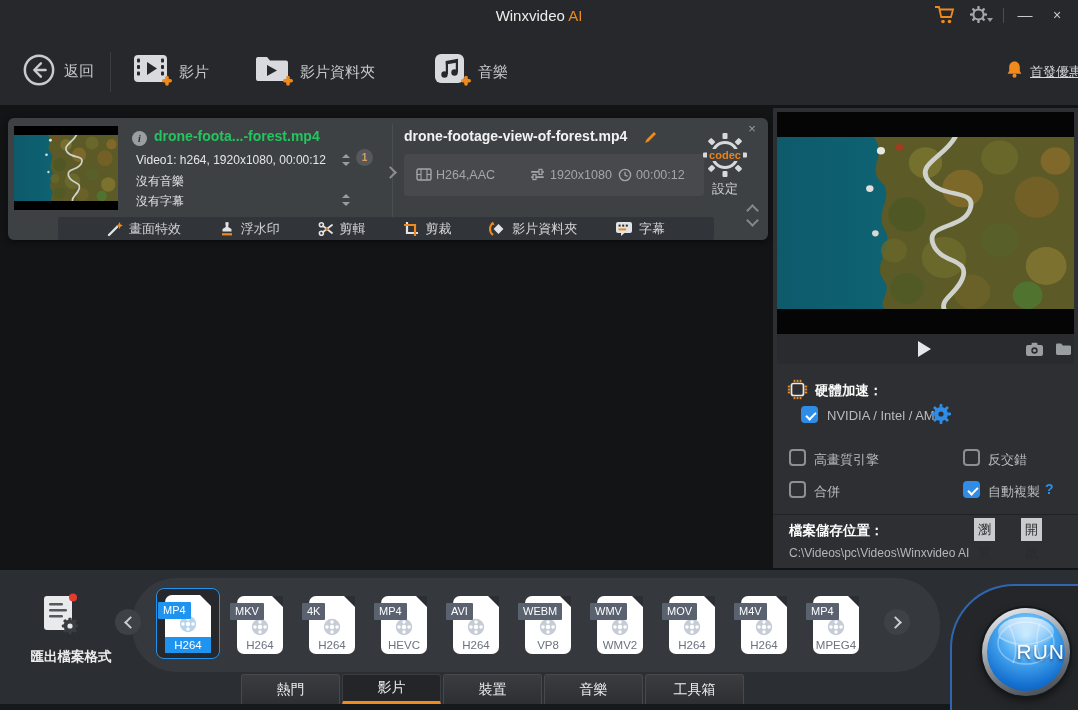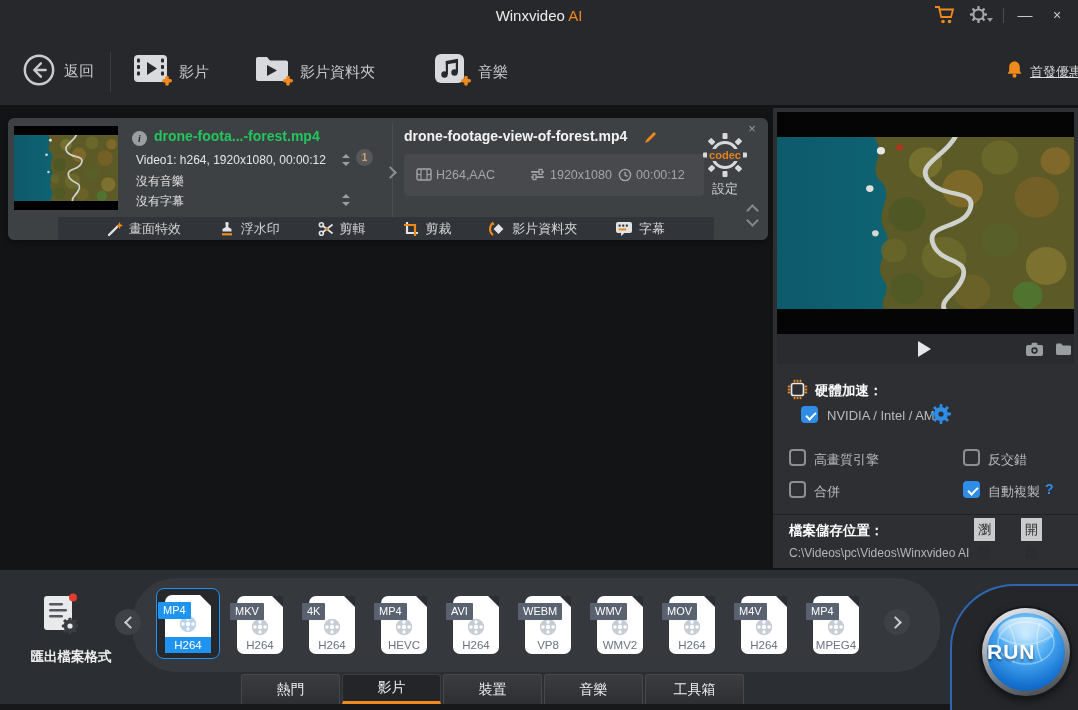--- a/index.html
+++ b/index.html
@@ -127,21 +127,21 @@
 
   .tab{position:absolute;top:104px;width:99px;height:30px;line-height:28px;text-align:center;font-size:14px;color:#ededee;background:linear-gradient(#3a3c40,#2d2f32);border:1px solid #46484c;border-bottom:none;border-radius:3px 3px 0 0;box-sizing:border-box;}
   .tab.active{background:#232528;border-color:#3a3c3f;border-bottom:3px solid #f08a1d;line-height:25px;}
   #tab-0{left:241px;} #tab-1{left:342px;} #tab-2{left:443px;} #tab-3{left:544px;} #tab-4{left:645px;}
   #bottom-edge{position:absolute;left:0;top:134px;width:1078px;height:6px;background:#17181a;}
 
   #run-bump{position:absolute;left:950px;top:14px;width:128px;height:126px;background:#242629;border-radius:64px 0 0 0;border-left:2px solid #2e66b0;border-top:2px solid #2e66b0;box-sizing:border-box;}
   #run-btn{position:absolute;left:30px;top:22px;width:88px;height:88px;border-radius:50%;background:linear-gradient(160deg,#f2f4f7 0%,#b9bec5 30%,#6a7077 70%,#3c4147 100%);box-shadow:0 0 0 2px #16181b,0 4px 10px rgba(0,0,0,.6);box-sizing:border-box;padding:5px;}
   #run-sphere{position:relative;width:78px;height:78px;border-radius:50%;background:radial-gradient(circle at 50% 28%,#b8e4ff 0%,#4aa9f2 38%,#1470cf 74%,#0a4fa0 100%);overflow:hidden;}
   #run-sphere::before{content:'';position:absolute;left:14%;top:5%;width:72%;height:38%;border-radius:50%;background:linear-gradient(rgba(255,255,255,.7),rgba(255,255,255,0));}
-  #run-text{position:absolute;left:0;right:0;top:27px;text-align:left;font-size:21px;font-weight:bold;letter-spacing:1px;color:#fff;text-shadow:0 2px 3px rgba(0,20,60,.55);}
+  #run-text{position:absolute;left:0;right:0;top:27px;text-align:right;font-size:21px;font-weight:normal;letter-spacing:1px;color:#fff;text-shadow:0 2px 3px rgba(0,20,60,.55);}
 
   .clickable{cursor:pointer;}
 </style>
 </head>
 <body>
 
 <svg width="0" height="0" style="position:absolute">
   <defs>
     <linearGradient id="waterGrad" x1="0" y1="0" x2="1" y2="0">
       <stop offset="0" stop-color="#0d5a6b"></stop>

